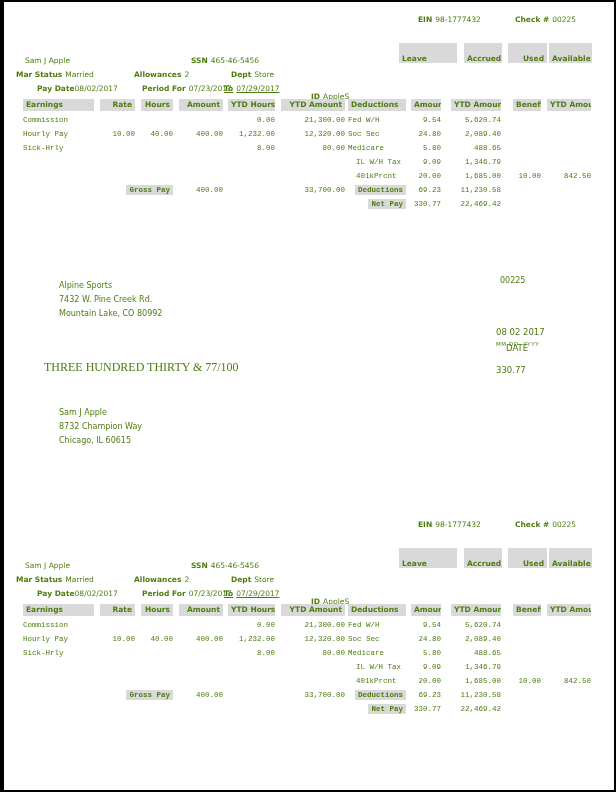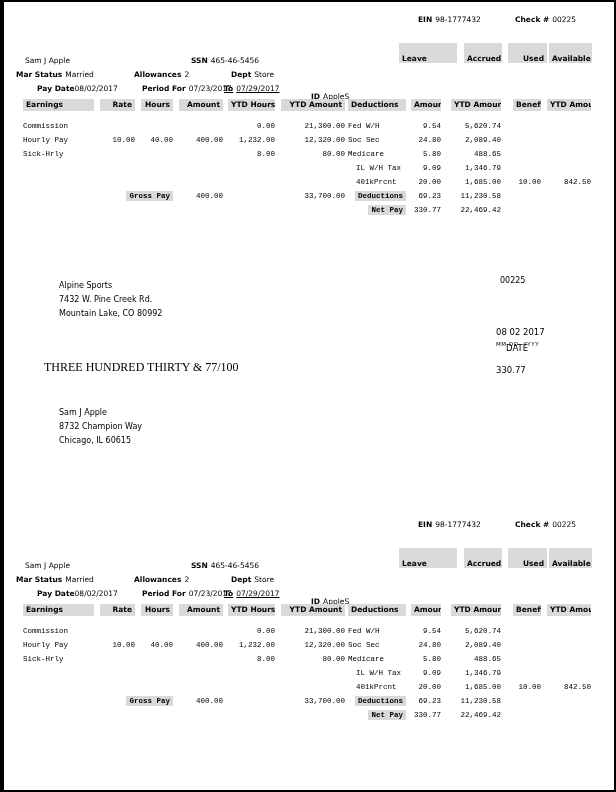--- a/index.html
+++ b/index.html
@@ -1,20 +1,20 @@
 <!DOCTYPE html>
 <html style="--hl: #d9d9d9;"><head>
 <meta charset="utf-8">
 <style>
   html,body{margin:0;padding:0;background:#fff;}
   .page{
     position:relative;width:616px;height:792px;box-sizing:border-box;
     background:#fff;border:2px solid #000;border-left-width:4px;
     font-family:"DejaVu Sans","Liberation Sans",sans-serif;
-    color:#000000;overflow:hidden;
+    color:#4d7c0f;overflow:hidden;
   }
   .stub-slot{position:absolute;left:0;width:610px;height:212px;}
   #stub-1{top:0;}
   #stub-2{top:505px;}
   .stub{position:relative;width:100%;height:100%;font-size:7.5px;}
 
   
   .ein-row{position:absolute;top:13px;left:0;width:100%;height:10px;line-height:10px;}
   .ein-grp{position:absolute;left:414px;white-space:nowrap;}
   .chk-grp{position:absolute;left:511px;white-space:nowrap;}
@@ -33,21 +33,21 @@
   .erow .grp{position:absolute;white-space:nowrap;}
   .grp b{margin-right:3px;}
   .grp.nosp b{margin-right:0;}
   .erow1{top:54px;} .erow2{top:68px;} .erow3{top:82px;}
   .p-name{left:21px;} .p-ssn{left:187px;} .p-id{left:307px;margin-top:36px;}
   .p-mar{left:12px;} .p-allow{left:130px;} .p-dept{left:227px;}
   .p-paydate{left:33px;} .p-period{left:138px;} .p-to{left:220px;text-decoration:underline;}
 
   
   .ptable{position:absolute;left:19px;top:97px;width:568px;}
-  .hrow{position:relative;height:12px;margin-bottom:8px;}
+  .hrow{position:relative;height:12px;margin-bottom:2px;}
   .trow{position:relative;height:14px;font-family:Liberation Mono, monospace;}
   .cell{position:absolute;top:0;height:12px;line-height:12px;white-space:nowrap;
         box-sizing:border-box;overflow:hidden;}
   .trow .cell{height:14px;line-height:14px;}
   .hcell{background:var(--hl);font-weight:bold;padding:0 3px;}
   .num{text-align:right;}
   .c1{left:0;width:71px;}
   .c2{left:77px;width:35px;}
   .c3{left:118px;width:32px;}
   .c4{left:156px;width:44px;}

